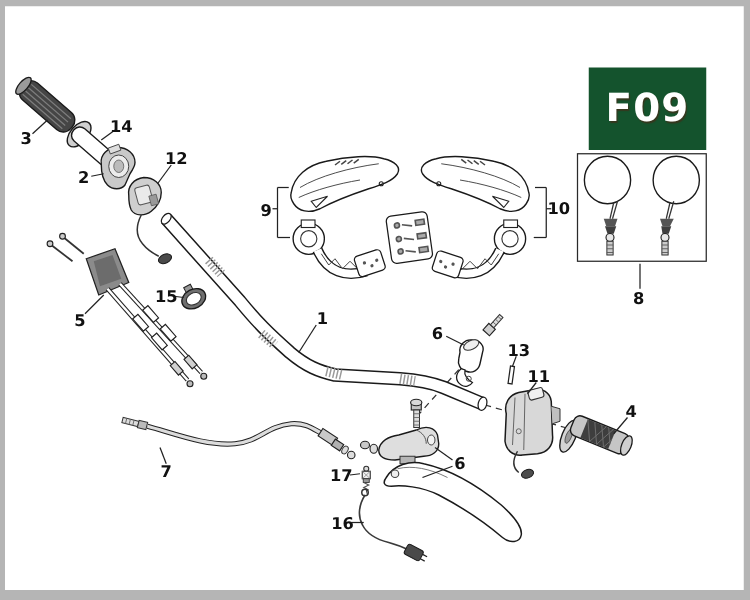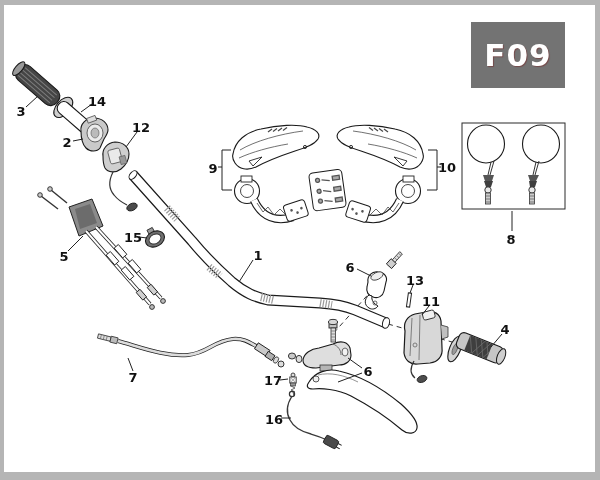--- a/index.html
+++ b/index.html
@@ -353,16 +353,16 @@
         <text x="97" y="105.5" text-anchor="middle" class="callout-label">14</text>
         <line x1="139" y1="237" x2="147" y2="238" class="leader"></line>
         <text x="133" y="241.5" text-anchor="middle" class="callout-label">15</text>
         <line x1="281" y1="418" x2="291" y2="418" class="leader"></line>
         <text x="274" y="423.5" text-anchor="middle" class="callout-label">16</text>
         <line x1="280" y1="380" x2="288" y2="379" class="leader"></line>
         <text x="273" y="384.5" text-anchor="middle" class="callout-label">17</text>
       </g>
   </svg>
 
-  <div class="badge" style="background: #737373;">
+  <div class="badge" style="background: #14532d; margin-top: 32px;">
     <span style="color: rgb(255, 255, 255);">F09</span>
   </div>
 </div>
 
 </body></html>

